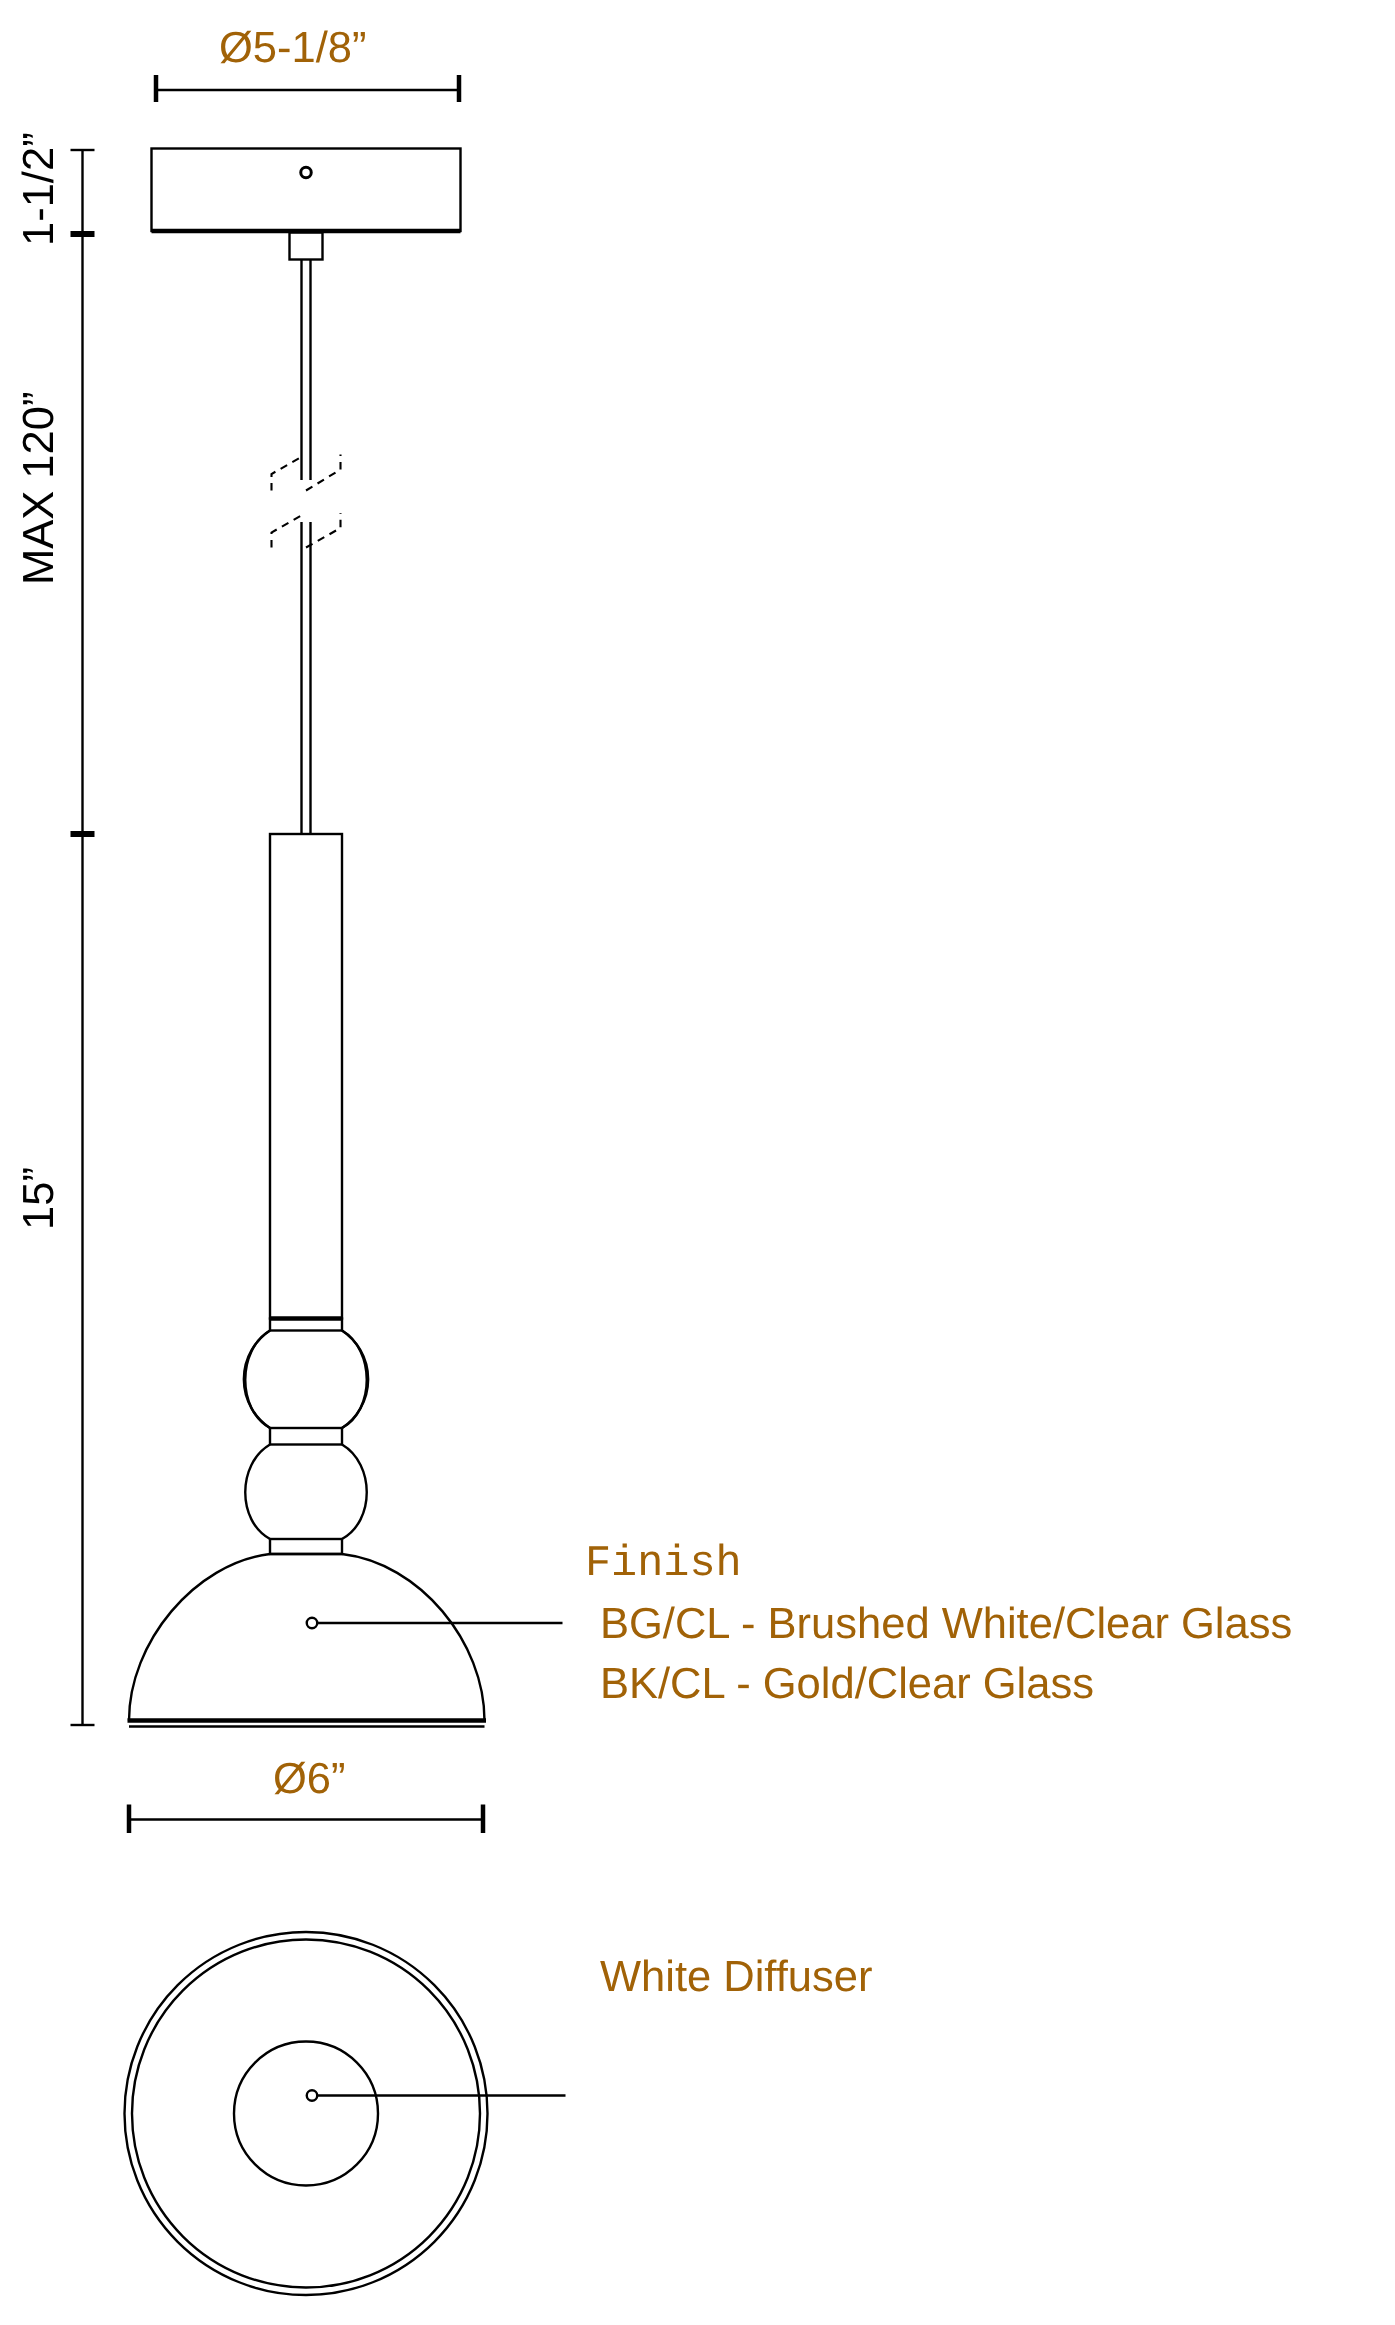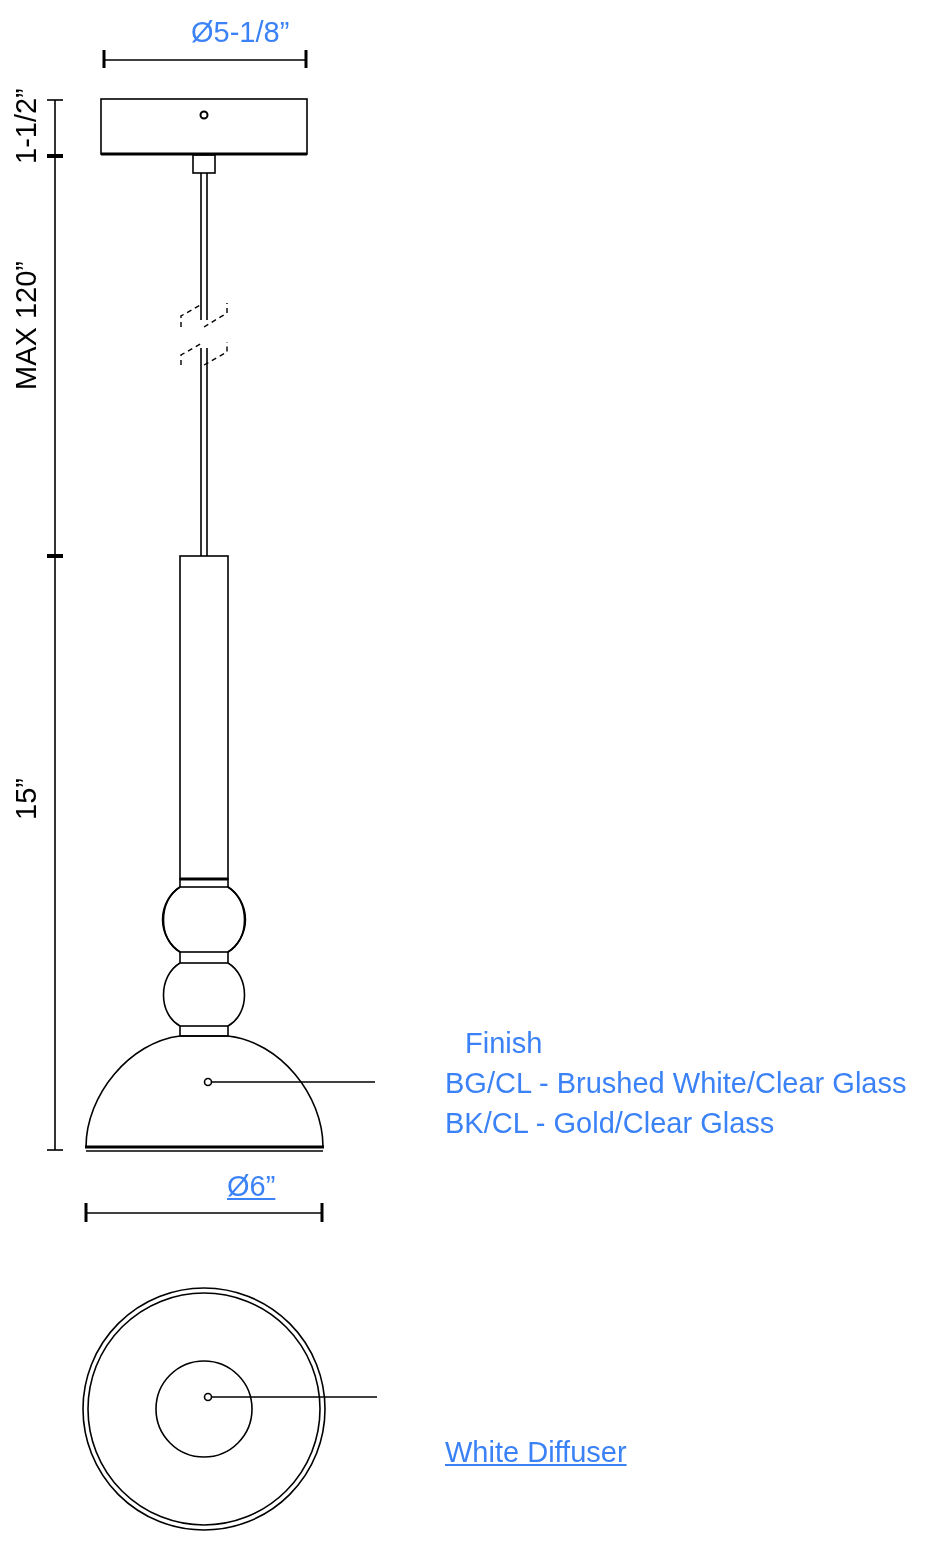--- a/index.html
+++ b/index.html
@@ -1,19 +1,19 @@
 <!DOCTYPE html>
 <html><head>
   <meta charset="utf-8">
   <style>
     html, body { margin: 0; padding: 0; background: #ffffff; }
     body { width: 930px; height: 1550px; position: relative; overflow: hidden;
            font-family: "Liberation Sans", sans-serif; color: #000; }
     svg.drawing { position: absolute; left: 0; top: 0; }
-    .label { position: absolute; font-size: 29px; line-height: 40px; white-space: nowrap; color: #3b82f6; margin-left: 45px; }
+    .label { position: absolute; font-size: 29px; line-height: 40px; white-space: nowrap; color: #a16207; }
     .vlabel { position: absolute; font-size: 29px; white-space: nowrap; transform-origin: left top; transform: rotate(-90deg); color: #000; }
   </style>
 </head>
 <body>
 
 <svg class="drawing" width="930" height="1550" viewBox="0 0 930 1550" fill="none" stroke="#000" stroke-width="1.6">
 
   <g>
     <line x1="104" y1="60" x2="306" y2="60"></line>
     <line x1="104" y1="50" x2="104" y2="68" stroke-width="3"></line>
@@ -86,19 +86,19 @@
     <circle cx="204" cy="1409" r="48"></circle>
     <circle cx="208" cy="1397" r="3.5"></circle>
     <line x1="212" y1="1397" x2="377" y2="1397"></line>
   </g>
 </svg>
 
 <div class="label" style="left:146px; top:12px;">Ø5-1/8”</div>
 <div class="vlabel" style="left:10px; top:164px;">1-1/2”</div>
 <div class="vlabel" style="left:10px; top:390px;">MAX 120”</div>
 <div class="vlabel" style="left:10px; top:820px;">15”</div>
-<div class="label" style="left:182px; top:1166px;text-decoration:underline;">Ø6”</div>
+<div class="label" style="left:182px; top:1166px;">Ø6”</div>
 
-<div class="label" style="left:420px; top:1023px;">Finish</div>
+<div class="label" style="left:390px; top:1023px;font-family:Liberation Mono, monospace;">Finish</div>
 <div class="label" style="left:400px; top:1063px;">BG/CL - Brushed White/Clear Glass</div>
 <div class="label" style="left:400px; top:1103px;">BK/CL - Gold/Clear Glass</div>
 
-<div class="label" style="left:400px; top:1432px;text-decoration:underline;">White Diffuser</div>
+<div class="label" style="left:400px; top:1298px;">White Diffuser</div>
 
 </body></html>

